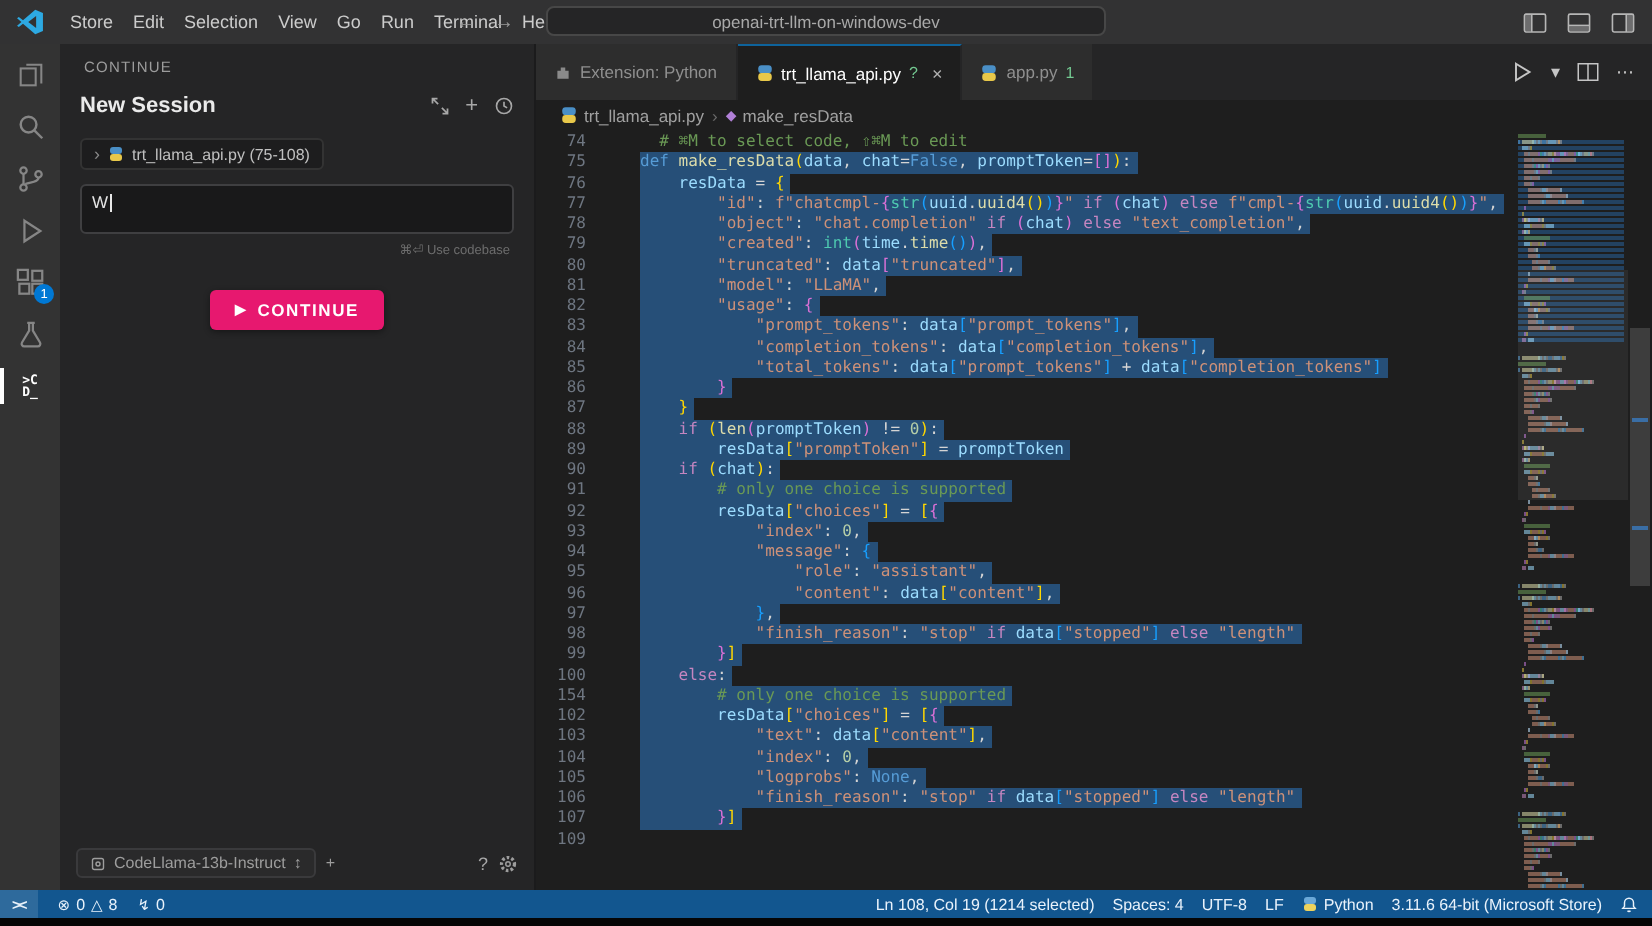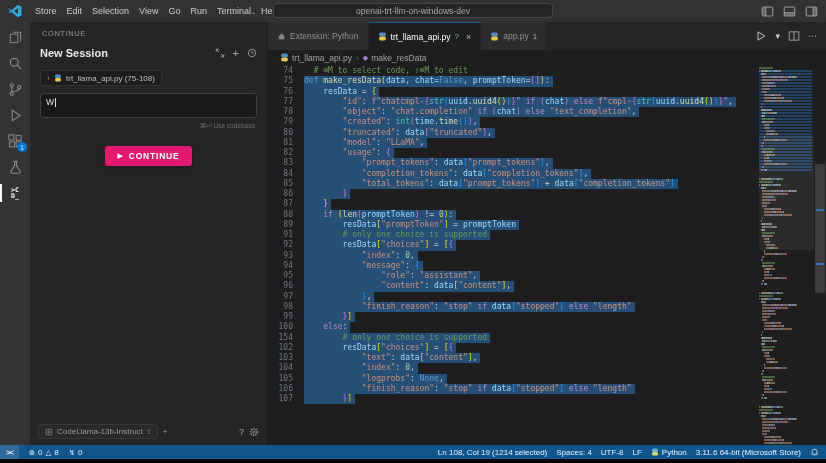--- a/index.html
+++ b/index.html
@@ -57,21 +57,21 @@
   .tab-close { margin-left:3px; color:#b0b0b0; font-size:9px; }
   .tabbar-right { margin-left:auto; display:flex; align-items:center; gap:8px; padding:0 9px; color:#c5c5c5; font-size:9px; }
   .breadcrumbs { height:15px; display:flex; align-items:center; gap:4px; padding:0 12px; font-size:8.5px; color:#a0a0a0; flex:none; }
   .bc-sep { color:#6b6b6b; }
   .bc-item { display:flex; align-items:center; gap:3px; }
   .bc-ic { display:flex; font-size:7px; }
   .bc-ic[data-name="method-icon"] { color:#b180d7; }
 
   .code-wrap { position:relative; flex:1; overflow:hidden; }
   .code { position:absolute; inset:0 67px 0 0; overflow:hidden; padding-top:1px; }
-  .code-line { display:flex; height:10.25px; line-height:10.25px; font:8px "DejaVu Sans Mono", monospace; white-space:pre; }
+  .code-line { display:flex; height:10.25px; line-height:10.25px; font:8px "DejaVu Sans Mono", monospace; white-space:pre;gap:16px; }
   .ln { width:36px; padding-right:11px; text-align:right; color:#6e7681; flex:none; }
   .code-line.active .ln { color:#c6c6c6; }
   .lc { white-space:pre; }
   .lc.sel { background:#264f78; padding-right:3px; }
   .caret { display:inline-block; width:1px; height:9px; background:#f2f2f2; vertical-align:text-bottom; animation:blink 1s steps(1) infinite; }
   .tk-k{color:#569cd6}.tk-c{color:#c586c0}.tk-f{color:#dcdcaa}.tk-t{color:#4ec9b0}
   .tk-s{color:#ce9178}.tk-n{color:#b5cea8}.tk-m{color:#6a9955}.tk-v{color:#9cdcfe}
   .tk-d{color:#d4d4d4}.tk-b1{color:#ffd700}.tk-b2{color:#da70d6}.tk-b3{color:#179fff}
 
   .minimap { position:absolute; top:0; right:12px; width:55px; bottom:0; background:#1e1e1e; overflow:hidden; padding-top:2px; }
@@ -331,37 +331,39 @@
             <div class="code-line" data-name="code-line-80"><span class="ln" data-name="line-number">80</span><span class="lc sel" data-name="line-content"><span class="tk-d">        </span><span class="tk-s">"truncated"</span><span class="tk-d">: </span><span class="tk-v">data</span><span class="tk-b2">[</span><span class="tk-s">"truncated"</span><span class="tk-b2">]</span><span class="tk-d">,</span></span></div>
             <div class="code-line" data-name="code-line-81"><span class="ln" data-name="line-number">81</span><span class="lc sel" data-name="line-content"><span class="tk-d">        </span><span class="tk-s">"model"</span><span class="tk-d">: </span><span class="tk-s">"LLaMA"</span><span class="tk-d">,</span></span></div>
             <div class="code-line" data-name="code-line-82"><span class="ln" data-name="line-number">82</span><span class="lc sel" data-name="line-content"><span class="tk-d">        </span><span class="tk-s">"usage"</span><span class="tk-d">: </span><span class="tk-b2">{</span></span></div>
             <div class="code-line" data-name="code-line-83"><span class="ln" data-name="line-number">83</span><span class="lc sel" data-name="line-content"><span class="tk-d">            </span><span class="tk-s">"prompt_tokens"</span><span class="tk-d">: </span><span class="tk-v">data</span><span class="tk-b3">[</span><span class="tk-s">"prompt_tokens"</span><span class="tk-b3">]</span><span class="tk-d">,</span></span></div>
             <div class="code-line" data-name="code-line-84"><span class="ln" data-name="line-number">84</span><span class="lc sel" data-name="line-content"><span class="tk-d">            </span><span class="tk-s">"completion_tokens"</span><span class="tk-d">: </span><span class="tk-v">data</span><span class="tk-b3">[</span><span class="tk-s">"completion_tokens"</span><span class="tk-b3">]</span><span class="tk-d">,</span></span></div>
             <div class="code-line" data-name="code-line-85"><span class="ln" data-name="line-number">85</span><span class="lc sel" data-name="line-content"><span class="tk-d">            </span><span class="tk-s">"total_tokens"</span><span class="tk-d">: </span><span class="tk-v">data</span><span class="tk-b3">[</span><span class="tk-s">"prompt_tokens"</span><span class="tk-b3">]</span><span class="tk-d"> + </span><span class="tk-v">data</span><span class="tk-b3">[</span><span class="tk-s">"completion_tokens"</span><span class="tk-b3">]</span></span></div>
             <div class="code-line" data-name="code-line-86"><span class="ln" data-name="line-number">86</span><span class="lc sel" data-name="line-content"><span class="tk-d">        </span><span class="tk-b2">}</span></span></div>
             <div class="code-line" data-name="code-line-87"><span class="ln" data-name="line-number">87</span><span class="lc sel" data-name="line-content"><span class="tk-d">    </span><span class="tk-b1">}</span></span></div>
             <div class="code-line" data-name="code-line-88"><span class="ln" data-name="line-number">88</span><span class="lc sel" data-name="line-content"><span class="tk-d">    </span><span class="tk-c">if</span><span class="tk-d"> </span><span class="tk-b1">(</span><span class="tk-f">len</span><span class="tk-b2">(</span><span class="tk-v">promptToken</span><span class="tk-b2">)</span><span class="tk-d"> != </span><span class="tk-n">0</span><span class="tk-b1">)</span><span class="tk-d">:</span></span></div>
             <div class="code-line" data-name="code-line-89"><span class="ln" data-name="line-number">89</span><span class="lc sel" data-name="line-content"><span class="tk-d">        </span><span class="tk-v">resData</span><span class="tk-b1">[</span><span class="tk-s">"promptToken"</span><span class="tk-b1">]</span><span class="tk-d"> = </span><span class="tk-v">promptToken</span></span></div>
+            <div class="code-line" data-name="code-line-90"><span class="ln" data-name="line-number">90</span><span class="lc sel" data-name="line-content"><span class="tk-d">    </span><span class="tk-c">if</span><span class="tk-d"> </span><span class="tk-b1">(</span><span class="tk-v">chat</span><span class="tk-b1">)</span><span class="tk-d">:</span></span></div>
             <div class="code-line" data-name="code-line-91"><span class="ln" data-name="line-number">91</span><span class="lc sel" data-name="line-content"><span class="tk-d">        </span><span class="tk-m"># only one choice is supported</span></span></div>
             <div class="code-line" data-name="code-line-92"><span class="ln" data-name="line-number">92</span><span class="lc sel" data-name="line-content"><span class="tk-d">        </span><span class="tk-v">resData</span><span class="tk-b1">[</span><span class="tk-s">"choices"</span><span class="tk-b1">]</span><span class="tk-d"> = </span><span class="tk-b1">[</span><span class="tk-b2">{</span></span></div>
             <div class="code-line" data-name="code-line-93"><span class="ln" data-name="line-number">93</span><span class="lc sel" data-name="line-content"><span class="tk-d">            </span><span class="tk-s">"index"</span><span class="tk-d">: </span><span class="tk-n">0</span><span class="tk-d">,</span></span></div>
             <div class="code-line" data-name="code-line-94"><span class="ln" data-name="line-number">94</span><span class="lc sel" data-name="line-content"><span class="tk-d">            </span><span class="tk-s">"message"</span><span class="tk-d">: </span><span class="tk-b3">{</span></span></div>
             <div class="code-line" data-name="code-line-95"><span class="ln" data-name="line-number">95</span><span class="lc sel" data-name="line-content"><span class="tk-d">                </span><span class="tk-s">"role"</span><span class="tk-d">: </span><span class="tk-s">"assistant"</span><span class="tk-d">,</span></span></div>
             <div class="code-line" data-name="code-line-96"><span class="ln" data-name="line-number">96</span><span class="lc sel" data-name="line-content"><span class="tk-d">                </span><span class="tk-s">"content"</span><span class="tk-d">: </span><span class="tk-v">data</span><span class="tk-b1">[</span><span class="tk-s">"content"</span><span class="tk-b1">]</span><span class="tk-d">,</span></span></div>
             <div class="code-line" data-name="code-line-97"><span class="ln" data-name="line-number">97</span><span class="lc sel" data-name="line-content"><span class="tk-d">            </span><span class="tk-b3">}</span><span class="tk-d">,</span></span></div>
             <div class="code-line" data-name="code-line-98"><span class="ln" data-name="line-number">98</span><span class="lc sel" data-name="line-content"><span class="tk-d">            </span><span class="tk-s">"finish_reason"</span><span class="tk-d">: </span><span class="tk-s">"stop"</span><span class="tk-c"> if </span><span class="tk-v">data</span><span class="tk-b3">[</span><span class="tk-s">"stopped"</span><span class="tk-b3">]</span><span class="tk-c"> else </span><span class="tk-s">"length"</span></span></div>
             <div class="code-line" data-name="code-line-99"><span class="ln" data-name="line-number">99</span><span class="lc sel" data-name="line-content"><span class="tk-d">        </span><span class="tk-b2">}</span><span class="tk-b1">]</span></span></div>
             <div class="code-line" data-name="code-line-100"><span class="ln" data-name="line-number">100</span><span class="lc sel" data-name="line-content"><span class="tk-d">    </span><span class="tk-c">else</span><span class="tk-d">:</span></span></div>
             <div class="code-line" data-name="code-line-101"><span class="ln" data-name="line-number">154</span><span class="lc sel" data-name="line-content"><span class="tk-d">        </span><span class="tk-m"># only one choice is supported</span></span></div>
             <div class="code-line" data-name="code-line-102"><span class="ln" data-name="line-number">102</span><span class="lc sel" data-name="line-content"><span class="tk-d">        </span><span class="tk-v">resData</span><span class="tk-b1">[</span><span class="tk-s">"choices"</span><span class="tk-b1">]</span><span class="tk-d"> = </span><span class="tk-b1">[</span><span class="tk-b2">{</span></span></div>
             <div class="code-line" data-name="code-line-103"><span class="ln" data-name="line-number">103</span><span class="lc sel" data-name="line-content"><span class="tk-d">            </span><span class="tk-s">"text"</span><span class="tk-d">: </span><span class="tk-v">data</span><span class="tk-b1">[</span><span class="tk-s">"content"</span><span class="tk-b1">]</span><span class="tk-d">,</span></span></div>
             <div class="code-line" data-name="code-line-104"><span class="ln" data-name="line-number">104</span><span class="lc sel" data-name="line-content"><span class="tk-d">            </span><span class="tk-s">"index"</span><span class="tk-d">: </span><span class="tk-n">0</span><span class="tk-d">,</span></span></div>
             <div class="code-line" data-name="code-line-105"><span class="ln" data-name="line-number">105</span><span class="lc sel" data-name="line-content"><span class="tk-d">            </span><span class="tk-s">"logprobs"</span><span class="tk-d">: </span><span class="tk-k">None</span><span class="tk-d">,</span></span></div>
             <div class="code-line" data-name="code-line-106"><span class="ln" data-name="line-number">106</span><span class="lc sel" data-name="line-content"><span class="tk-d">            </span><span class="tk-s">"finish_reason"</span><span class="tk-d">: </span><span class="tk-s">"stop"</span><span class="tk-c"> if </span><span class="tk-v">data</span><span class="tk-b3">[</span><span class="tk-s">"stopped"</span><span class="tk-b3">]</span><span class="tk-c"> else </span><span class="tk-s">"length"</span></span></div>
             <div class="code-line" data-name="code-line-107"><span class="ln" data-name="line-number">107</span><span class="lc sel" data-name="line-content"><span class="tk-d">        </span><span class="tk-b2">}</span><span class="tk-b1">]</span></span></div>
+            <div class="code-line" data-name="code-line-109"><span class="ln" data-name="line-number">109</span><span class="lc" data-name="line-content"></span></div>
           </div>
         <div class="minimap" data-name="minimap">
             <div class="mm-row" data-name="minimap-line"><span style="width: 14.28px; background: rgb(106, 153, 85);"></span></div>
             <div class="mm-row mm-sel" data-name="minimap-line"><span style="width: 1.26px; background: rgb(86, 156, 214);"></span><span style="width: 0.42px;"></span><span style="width: 5.04px; background: rgb(220, 220, 170);"></span><span style="width: 0.42px; background: rgb(215, 186, 61);"></span><span style="width: 1.68px; background: rgb(156, 220, 254);"></span><span style="width: 0.84px; background: rgb(170, 170, 170);"></span><span style="width: 1.68px; background: rgb(156, 220, 254);"></span><span style="width: 0.42px; background: rgb(170, 170, 170);"></span><span style="width: 2.1px; background: rgb(86, 156, 214);"></span><span style="width: 0.84px; background: rgb(170, 170, 170);"></span><span style="width: 4.62px; background: rgb(156, 220, 254);"></span><span style="width: 0.42px; background: rgb(170, 170, 170);"></span><span style="width: 0.84px; background: rgb(198, 120, 221);"></span><span style="width: 0.42px; background: rgb(215, 186, 61);"></span><span style="width: 0.42px; background: rgb(170, 170, 170);"></span></div>
             <div class="mm-row mm-sel" data-name="minimap-line"><span style="width: 1.68px;"></span><span style="width: 2.94px; background: rgb(156, 220, 254);"></span><span style="width: 1.26px; background: rgb(170, 170, 170);"></span><span style="width: 0.42px; background: rgb(215, 186, 61);"></span></div>
             <div class="mm-row mm-sel" data-name="minimap-line"><span style="width: 3.36px;"></span><span style="width: 1.68px; background: rgb(206, 145, 120);"></span><span style="width: 0.84px; background: rgb(170, 170, 170);"></span><span style="width: 4.62px; background: rgb(206, 145, 120);"></span><span style="width: 0.42px; background: rgb(198, 120, 221);"></span><span style="width: 1.26px; background: rgb(78, 201, 176);"></span><span style="width: 0.42px; background: rgb(90, 176, 240);"></span><span style="width: 1.68px; background: rgb(156, 220, 254);"></span><span style="width: 0.42px; background: rgb(170, 170, 170);"></span><span style="width: 2.1px; background: rgb(220, 220, 170);"></span><span style="width: 0.84px; background: rgb(215, 186, 61);"></span><span style="width: 0.42px; background: rgb(90, 176, 240);"></span><span style="width: 0.42px; background: rgb(198, 120, 221);"></span><span style="width: 0.42px; background: rgb(206, 145, 120);"></span><span style="width: 1.68px; background: rgb(197, 134, 192);"></span><span style="width: 0.42px; background: rgb(198, 120, 221);"></span><span style="width: 1.68px; background: rgb(156, 220, 254);"></span><span style="width: 0.42px; background: rgb(198, 120, 221);"></span><span style="width: 2.52px; background: rgb(197, 134, 192);"></span><span style="width: 2.94px; background: rgb(206, 145, 120);"></span><span style="width: 0.42px; background: rgb(198, 120, 221);"></span><span style="width: 1.26px; background: rgb(78, 201, 176);"></span><span style="width: 0.42px; background: rgb(90, 176, 240);"></span><span style="width: 1.68px; background: rgb(156, 220, 254);"></span><span style="width: 0.42px; background: rgb(170, 170, 170);"></span><span style="width: 2.1px; background: rgb(220, 220, 170);"></span><span style="width: 0.84px; background: rgb(215, 186, 61);"></span><span style="width: 0.42px; background: rgb(90, 176, 240);"></span><span style="width: 0.42px; background: rgb(198, 120, 221);"></span><span style="width: 0.42px; background: rgb(206, 145, 120);"></span><span style="width: 0.42px; background: rgb(170, 170, 170);"></span></div>
             <div class="mm-row mm-sel" data-name="minimap-line"><span style="width: 3.36px;"></span><span style="width: 3.36px; background: rgb(206, 145, 120);"></span><span style="width: 0.84px; background: rgb(170, 170, 170);"></span><span style="width: 7.14px; background: rgb(206, 145, 120);"></span><span style="width: 1.68px; background: rgb(197, 134, 192);"></span><span style="width: 0.42px; background: rgb(198, 120, 221);"></span><span style="width: 1.68px; background: rgb(156, 220, 254);"></span><span style="width: 0.42px; background: rgb(198, 120, 221);"></span><span style="width: 2.52px; background: rgb(197, 134, 192);"></span><span style="width: 7.14px; background: rgb(206, 145, 120);"></span><span style="width: 0.42px; background: rgb(170, 170, 170);"></span></div>
             <div class="mm-row mm-sel" data-name="minimap-line"><span style="width: 3.36px;"></span><span style="width: 3.78px; background: rgb(206, 145, 120);"></span><span style="width: 0.84px; background: rgb(170, 170, 170);"></span><span style="width: 1.26px; background: rgb(78, 201, 176);"></span><span style="width: 0.42px; background: rgb(198, 120, 221);"></span><span style="width: 1.68px; background: rgb(156, 220, 254);"></span><span style="width: 0.42px; background: rgb(170, 170, 170);"></span><span style="width: 1.68px; background: rgb(220, 220, 170);"></span><span style="width: 0.84px; background: rgb(90, 176, 240);"></span><span style="width: 0.42px; background: rgb(198, 120, 221);"></span><span style="width: 0.42px; background: rgb(170, 170, 170);"></span></div>
             <div class="mm-row mm-sel" data-name="minimap-line"><span style="width: 3.36px;"></span><span style="width: 4.62px; background: rgb(206, 145, 120);"></span><span style="width: 0.84px; background: rgb(170, 170, 170);"></span><span style="width: 1.68px; background: rgb(156, 220, 254);"></span><span style="width: 0.42px; background: rgb(198, 120, 221);"></span><span style="width: 4.62px; background: rgb(206, 145, 120);"></span><span style="width: 0.42px; background: rgb(198, 120, 221);"></span><span style="width: 0.42px; background: rgb(170, 170, 170);"></span></div>
             <div class="mm-row mm-sel" data-name="minimap-line"><span style="width: 3.36px;"></span><span style="width: 2.94px; background: rgb(206, 145, 120);"></span><span style="width: 0.84px; background: rgb(170, 170, 170);"></span><span style="width: 2.94px; background: rgb(206, 145, 120);"></span><span style="width: 0.42px; background: rgb(170, 170, 170);"></span></div>

